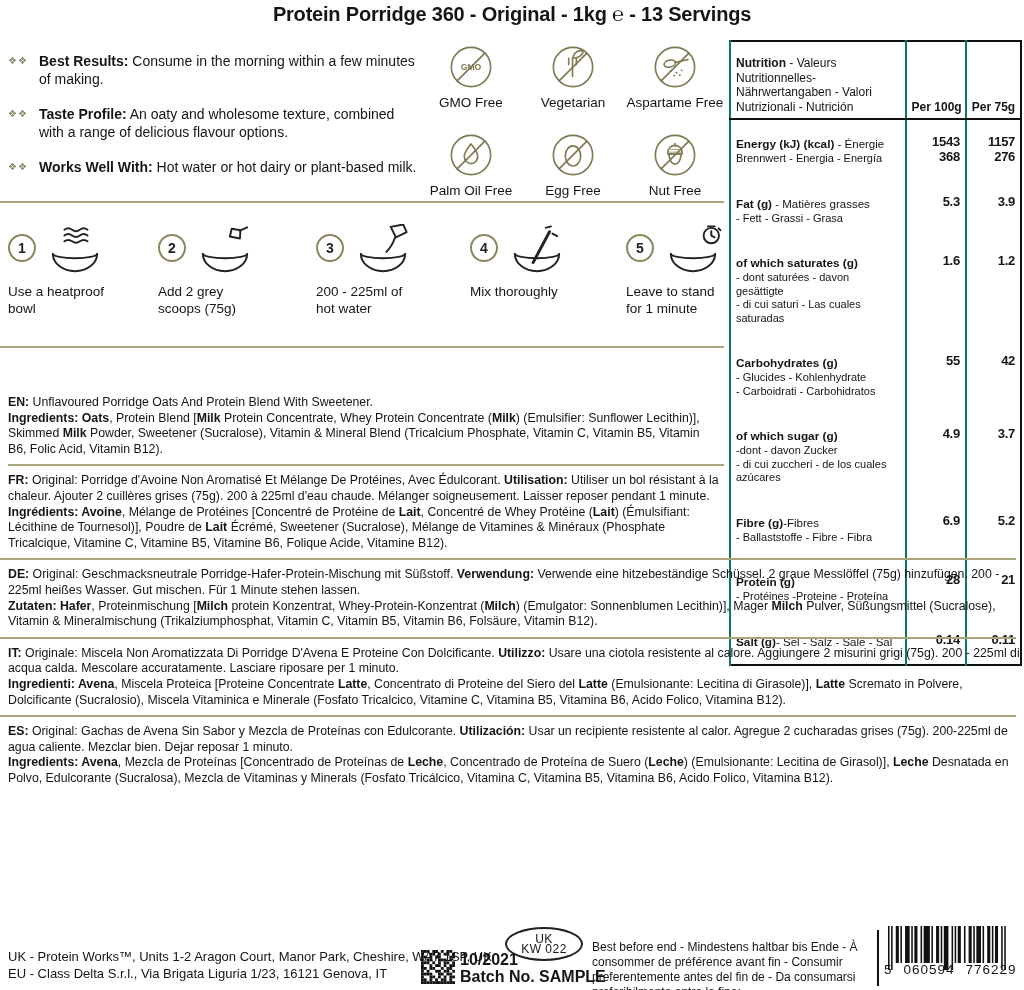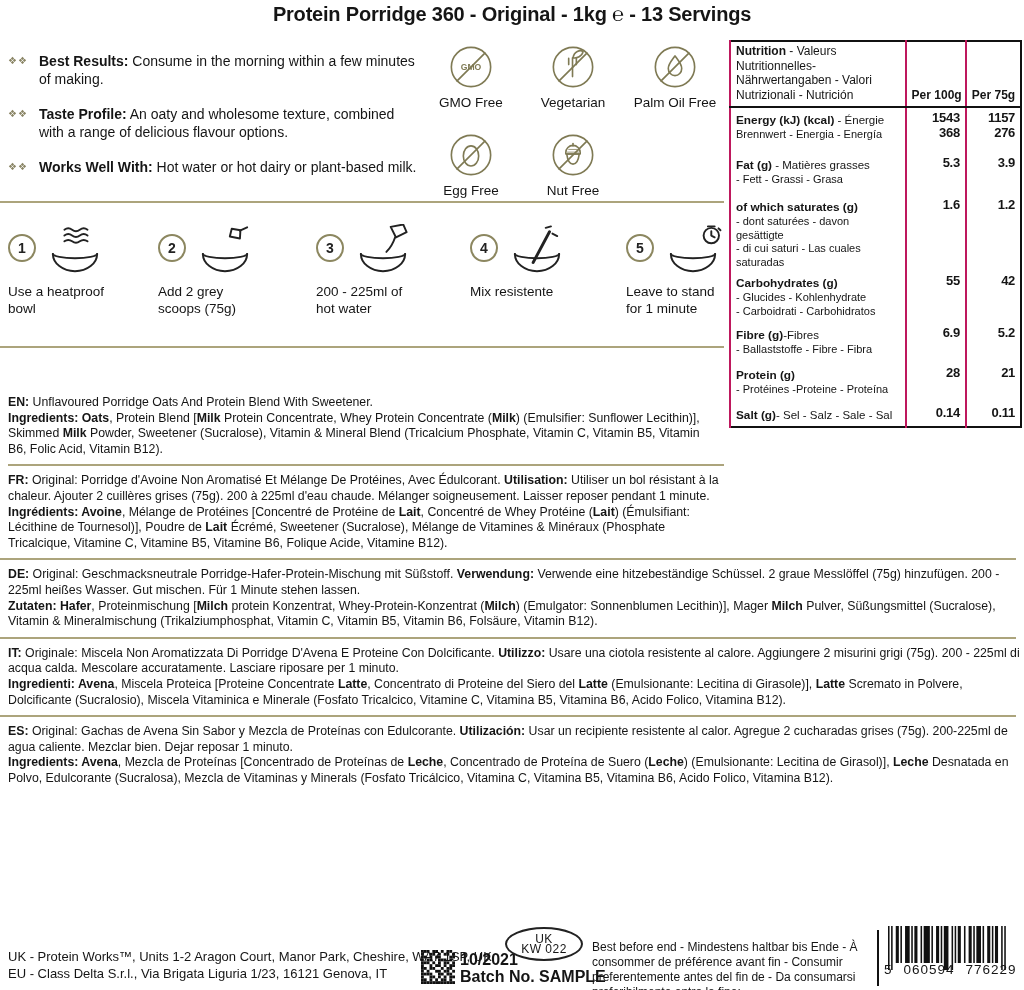--- a/index.html
+++ b/index.html
@@ -30,21 +30,21 @@
   #steps{left:6px;top:224px;width:740px;height:100px;}
   .step{position:absolute;top:0;width:150px;}
   .step-head{display:flex;align-items:flex-start;gap:8px;}
   .step-num{flex:0 0 24px;width:24px;height:24px;margin-top:10px;border:2px solid #8c8760;border-radius:50%;
             text-align:center;line-height:24px;font-size:14px;font-weight:bold;color:#222;}
   .step-label{margin-top:4px;font-size:13.5px;line-height:16.5px;white-space:pre-line;}
 
   
   #nutrition{left:729px;top:40px;width:293px;}
   #nutrition table{border-collapse:collapse;width:293px;table-layout:fixed;}
-  #nutrition td{border-left:2px solid #be185d;vertical-align:top;padding:2px 5px;overflow:hidden;}
+  #nutrition td{border-left:2px solid #0f766e;vertical-align:top;padding:14px 5px;overflow:hidden;}
   #nutrition table{border:2px solid #111;}
   #nutrition tr.hdr td{border-bottom:2px solid #111;vertical-align:bottom;padding-bottom:4px;}
   .nut-name{font-size:11.5px;line-height:13.5px;}
   .nut-name b{font-size:11.8px;}
   .nut-sub{font-size:11px;line-height:13.5px;}
   .nut-val{font-size:13px;font-weight:bold;text-align:right;line-height:15px;letter-spacing:-0.3px;}
   .nut-colhead{font-size:12px;font-weight:bold;text-align:right;white-space:nowrap;}
   .nut-hdr-label{font-size:12px;line-height:14.5px;}
 
   
@@ -108,20 +108,36 @@
             <path d="M9.5,38.5 L38.5,9.5"></path>
             <path d="M19.5,15 v6.5 M23.5,14.5 v7 M27.5,15 v6.5 M23.5,21.5 v12.5"></path>
             <path d="M24,14.5 C25,8 31.5,5.5 34.5,8 C33.5,13 28,15.2 24,14.5 Z"></path>
           </svg></span>
                  <span class="badge-label">Vegetarian</span>
       </div>
       <div class="badge">
         <span><svg viewBox="0 0 48 48" width="46" height="46" fill="none" stroke="#7f7a54" stroke-width="1.7" stroke-linecap="round" stroke-linejoin="round">
             <circle cx="24" cy="24" r="20.5"></circle>
             <path d="M9.5,38.5 L38.5,9.5"></path>
+            <ellipse cx="18.5" cy="20.5" rx="6" ry="3.6" transform="rotate(-14 18.5 20.5)"></ellipse>
+            <path d="M24.5,19.2 L37.5,16.2"></path>
+            <g fill="#7f7a54" stroke="none">
+              <circle cx="20" cy="28" r="1"></circle>
+              <circle cx="25.5" cy="30" r="1"></circle>
+              <circle cx="31" cy="27.5" r="1"></circle>
+              <circle cx="23" cy="33" r="1"></circle>
+              <circle cx="29" cy="32.5" r="1"></circle>
+            </g>
+          </svg></span>
+                 <span class="badge-label">Aspartame Free</span>
+      </div>
+      <div class="badge">
+        <span><svg viewBox="0 0 48 48" width="46" height="46" fill="none" stroke="#7f7a54" stroke-width="1.7" stroke-linecap="round" stroke-linejoin="round">
+            <circle cx="24" cy="24" r="20.5"></circle>
+            <path d="M9.5,38.5 L38.5,9.5"></path>
             <path d="M24,12.5 C28,18 31,21 31,25.5 A7,7.5 0 1 1 17,25.5 C17,21 20,18 24,12.5 Z"></path>
           </svg></span>
                  <span class="badge-label">Palm Oil Free</span>
       </div>
       <div class="badge">
         <span><svg viewBox="0 0 48 48" width="46" height="46" fill="none" stroke="#7f7a54" stroke-width="1.7" stroke-linecap="round" stroke-linejoin="round">
             <circle cx="24" cy="24" r="20.5"></circle>
             <path d="M9.5,38.5 L38.5,9.5"></path>
             <ellipse cx="24" cy="25" rx="8" ry="10.5"></ellipse>
           </svg></span>
@@ -188,20 +204,30 @@
           <tr style="height:52px">
     <td><span class="nut-name"><b>Carbohydrates (g)</b></span>
       <div class="nut-sub">- Glucides - Kohlenhydrate</div><div class="nut-sub">- Carboidrati - Carbohidratos</div></td>
     <td>
               <div class="nut-val">55</div>
             </td>
     <td>
               <div class="nut-val">42</div>
             </td>
           </tr>
+          <tr style="height:68px">
+    <td><span class="nut-name"><b>of which sugar (g)</b></span>
+      <div class="nut-sub">-dont - davon Zucker</div><div class="nut-sub">- di cui zuccheri - de los cuales</div><div class="nut-sub">azúcares</div></td>
+    <td>
+              <div class="nut-val">4.9</div>
+            </td>
+    <td>
+              <div class="nut-val">3.7</div>
+            </td>
+          </tr>
           <tr style="height:40px">
     <td><span class="nut-name"><b>Fibre (g)</b>-Fibres</span>
       <div class="nut-sub">- Ballaststoffe - Fibre - Fibra</div></td>
     <td>
               <div class="nut-val">6.9</div>
             </td>
     <td>
               <div class="nut-val">5.2</div>
             </td>
           </tr>
@@ -275,21 +301,21 @@
       <div class="step" style="left: 464px;">
         <div class="step-head">
       <div class="step-num">4</div>
       <span><svg viewBox="0 0 64 54" width="62" height="52" fill="none" stroke="#222" stroke-width="2" stroke-linecap="round" stroke-linejoin="round">
               <path d="M28,40 L45,8" stroke-width="3"></path>
               <path d="M41,4 l5.5,-1.5 M48,10 l5,2.5"></path>
               <path d="M9,31 a23,4.5 0 0 0 46,0"></path>
               <path d="M9,31 a23,18 0 0 0 46,0"></path>
             </svg></span>
     </div>
-    <div class="step-label">Mix resistente</div>
+    <div class="step-label">Mix thoroughly</div>
       </div>
       <div class="step" style="left: 620px;">
         <div class="step-head">
       <div class="step-num">5</div>
       <span><svg viewBox="0 0 64 54" width="62" height="52" fill="none" stroke="#222" stroke-width="2" stroke-linecap="round" stroke-linejoin="round">
               <circle cx="51" cy="12" r="8"></circle>
               <path d="M51,12 L51,7.5 M51,12 L54.5,13.8"></path>
               <path d="M47.5,2.5 h7 M58.5,4.5 l2,2"></path>
               <path d="M9,31 a23,4.5 0 0 0 46,0"></path>
               <path d="M9,31 a23,18 0 0 0 46,0"></path>

